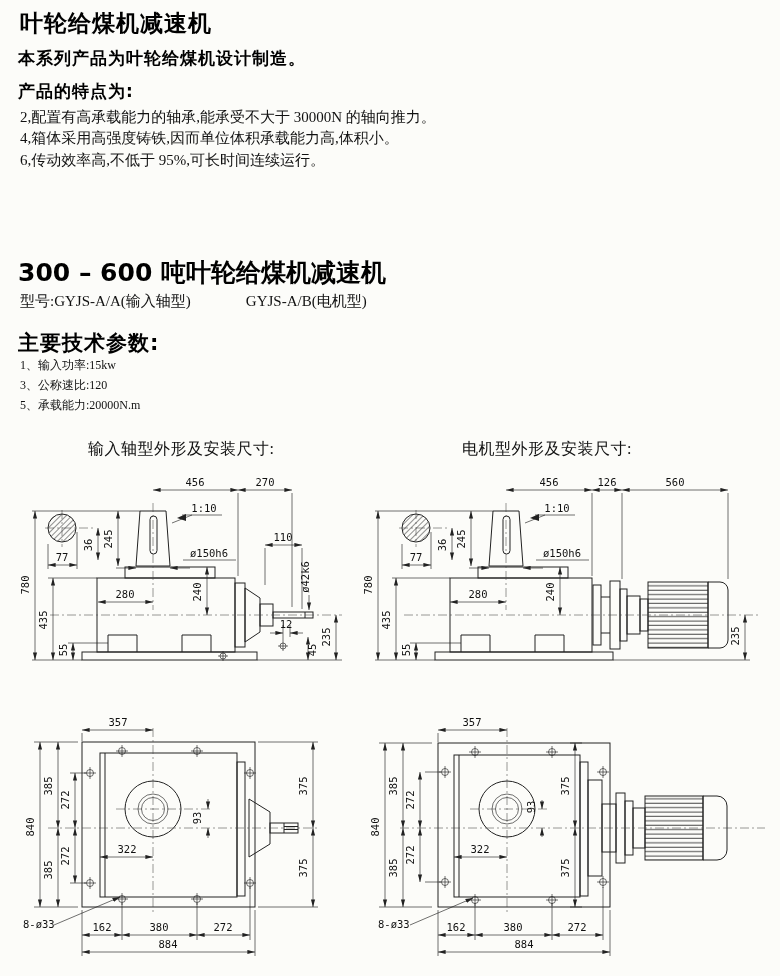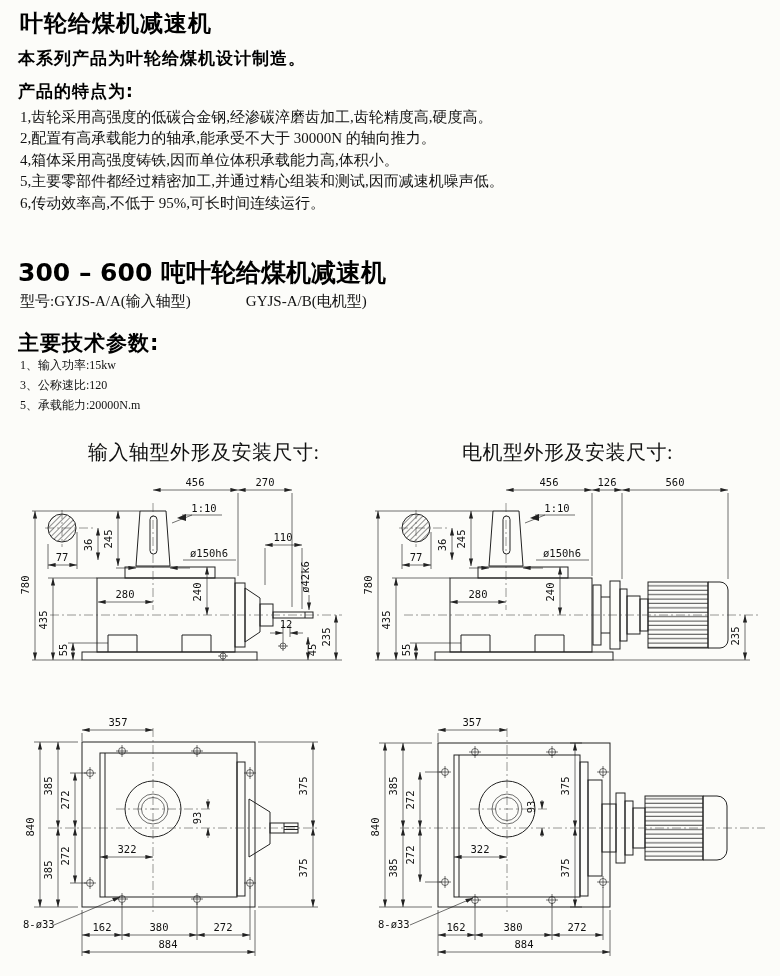--- a/index.html
+++ b/index.html
@@ -15,21 +15,21 @@
   .intro    { left:18px;  top:47px;  font-size:17px; letter-spacing:1px; }
   .feathead { left:18px;  top:80px;  font-size:17px; letter-spacing:1px; }
   .features { left:20px;  top:107px; font-size:15px; line-height:21.4px; }
   .serieshd { left:18px;  top:256px; font-size:25px; }
   .modeline { left:20px;  top:292px; font-size:15px; }
   .modeline .second { margin-left:55px; }
   .paramshd { left:18px;  top:329px; font-size:21px; letter-spacing:1px; }
   .pcol     { font-size:12px; line-height:20px; }
   .pcol1    { left:20px;  top:355px; }
   .pcol2    { left:200px; top:355px; }
-  .caption  { font-size:20px; letter-spacing:0.5px; }
+  .caption  { font-size:16px; letter-spacing:0.5px; }
   .capL     { left:88px;  top:439px; }
   .capR     { left:462px; top:439px; }
 
   
   svg .ol  { fill:none; stroke:#222; stroke-width:1; }
   svg .tl  { fill:none; stroke:#222; stroke-width:0.65; }
   svg .cl  { fill:none; stroke:#444; stroke-width:0.55; stroke-dasharray:9 3 2 3; }
   svg .dl  { fill:none; stroke:#222; stroke-width:0.65; }
   svg .dt  { font-family:"DejaVu Sans Mono","Liberation Mono",monospace;
              font-size:10.5px; fill:#111; text-anchor:middle; }
@@ -40,24 +40,22 @@
 </head>
 <body>
 
 <div class="page">
 
   <div class="abs hd title">叶轮给煤机减速机</div>
   <div class="abs hd intro">本系列产品为叶轮给煤机设计制造。</div>
   <div class="abs hd feathead">产品的特点为:</div>
 
   <div class="abs features">
-    <div>1,齿轮采用高强度的低碳合金钢,经渗碳淬磨齿加工,齿轮精度高,硬度高。</div>
     <div>2,配置有高承载能力的轴承,能承受不大于 30000N 的轴向推力。</div>
     <div>4,箱体采用高强度铸铁,因而单位体积承载能力高,体积小。</div>
-    <div>5,主要零部件都经过精密加工,并通过精心组装和测试,因而减速机噪声低。</div>
     <div>6,传动效率高,不低于 95%,可长时间连续运行。</div>
   </div>
 
   <div class="abs hd serieshd">300 – 600 吨叶轮给煤机减速机</div>
 
   <div class="abs modeline">
     <span>型号:GYJS-A/A(输入轴型)</span><span class="second">GYJS-A/B(电机型)</span>
   </div>
 
   <div class="abs hd paramshd">主要技术参数:</div>

